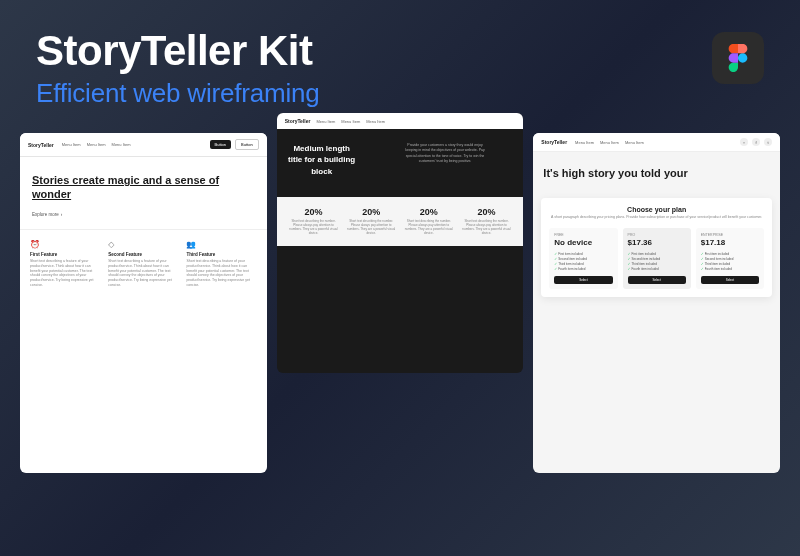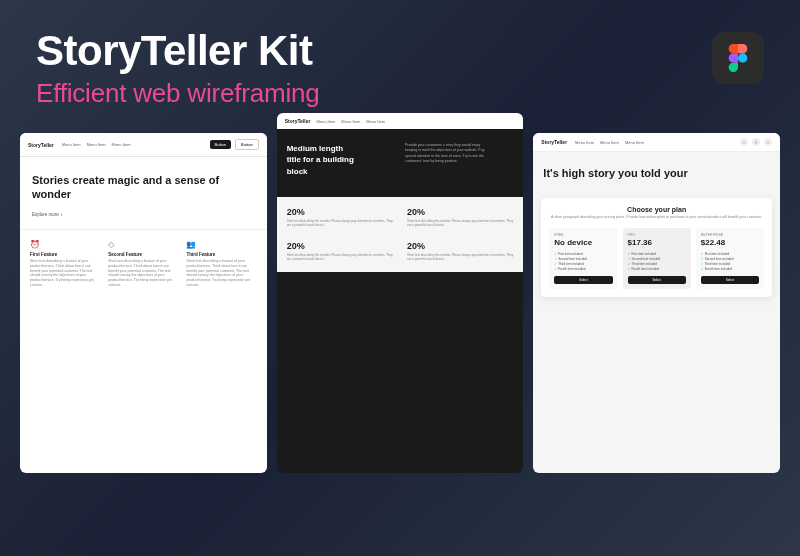--- a/index.html
+++ b/index.html
@@ -28,21 +28,21 @@
       font-size: 42px;
       font-weight: 800;
       color: #ffffff;
       line-height: 1.1;
       letter-spacing: -0.5px;
     }
 
     .header-subtitle {
       font-size: 26px;
       font-weight: 400;
-      color: #ec4899;
+      color: #3b82f6;
       margin-top: 4px;
       letter-spacing: -0.2px;
     }
 
     .figma-badge {
       width: 52px;
       height: 52px;
       background: #2c2c2c;
       border-radius: 12px;
       display: flex;
@@ -124,20 +124,21 @@
     .ss-hero {
       padding: 16px 12px 12px;
     }
 
     .ss-hero-title {
       font-size: 11px;
       font-weight: 800;
       color: #1a1a1a;
       line-height: 1.3;
       margin-bottom: 8px;
+      text-decoration: underline;
     }
 
     .ss-explore {
       font-size: 4.5px;
       color: #555;
       display: flex;
       align-items: center;
       gap: 2px;
       margin-top: 10px;
     }
@@ -217,22 +218,22 @@
       font-size: 3.5px;
       color: #aaa;
       line-height: 1.5;
       max-width: 80px;
     }
 
     .ss-mid-stats {
       background: #f5f5f5;
       padding: 10px;
       display: grid;
-      grid-template-columns: 1fr 1fr;
-      gap: 14px;
+      grid-template-columns: 1fr 1fr 1fr 1fr;
+      gap: 4px;
     }
 
     .ss-stat-num {
       font-size: 9px;
       font-weight: 700;
       color: #1a1a1a;
     }
 
     .ss-stat-text {
       font-size: 3px;
@@ -374,21 +375,22 @@
       border-radius: 2px;
       text-align: center;
       width: 100%;
     }
 
     
     .screenshot-middle {
       margin-top: -20px;
       z-index: 2;
       position: relative;
-      height: 360px;
+      height: 260px;
+      text-align: center;
     }
 
     .screenshot-left, .screenshot-right {
       position: relative;
       z-index: 1;
     }
   </style>
 </head>
 <body>
 
@@ -545,21 +547,21 @@
             </div>
           <div class="ss-plan-feature">
               <span class="ss-plan-check">✓</span>
               <span>Fourth item included</span>
             </div>
           <div class="ss-plan-btn">Select</div>
         </div>
 
         <div class="ss-plan">
           <div class="ss-plan-tier">ENTERPRISE</div>
-          <div class="ss-plan-price">$22.48</div>
+          <div class="ss-plan-price">$17.18</div>
           <div class="ss-plan-feature">
               <span class="ss-plan-check">✓</span>
               <span>First item included</span>
             </div>
           <div class="ss-plan-feature">
               <span class="ss-plan-check">✓</span>
               <span>Second item included</span>
             </div>
           <div class="ss-plan-feature">
               <span class="ss-plan-check">✓</span>

